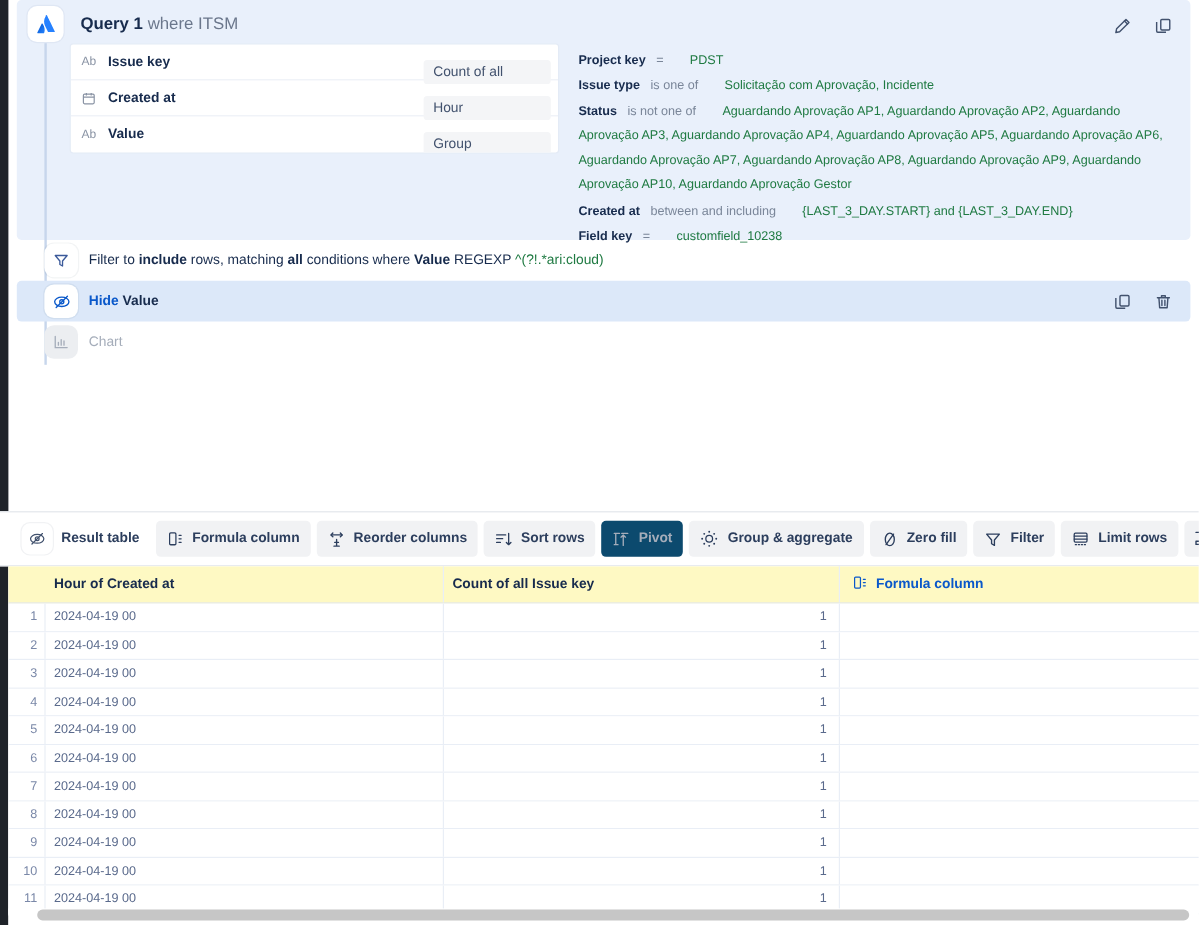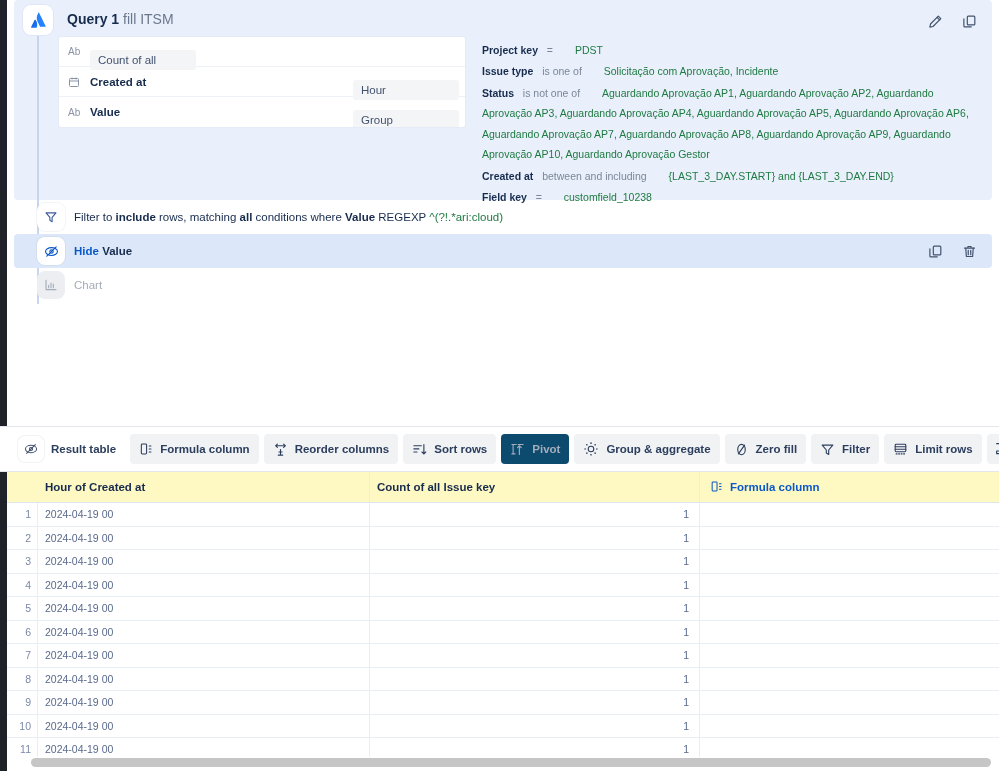--- a/index.html
+++ b/index.html
@@ -180,21 +180,21 @@
               <stop offset="0" stop-color="#0052cc"></stop>
                 <stop offset="1" stop-color="#2684ff"></stop>
             </linearGradient>
           </defs>
           <path d="M10.4 14.8c-.5-.6-1.4-.5-1.7.3L2.1 28.3c-.3.6.2 1.3.9 1.3h9c.3 0 .6-.2.8-.5 1.9-4 .7-10-2.4-14.3z" fill="url(#ag)"></path>
           <path d="M15.2 2.9c-3.3 5.2-3.1 11 -.9 15.4l4.4 8.8c.2.3.5.5.9.5h9c.7 0 1.2-.7.9-1.3 0 0-12.1-24.3-12.4-24.9-.3-.6-1.2-.6-1.9.5z" fill="#2681ff"></path>
         </svg>
       </div>
       <div class="query-title">
         <span>Query 1</span>
-        <span class="from">fill</span>
+        <span class="from">where</span>
         <span class="from">ITSM</span>
       </div>
       <div class="card-actions">
         <button class="icon-btn">
           <svg width="15" height="15" viewBox="0 0 24 24" fill="none" stroke="#42526e" stroke-width="1.9" stroke-linecap="round" stroke-linejoin="round">
             <path d="M16.5 3.5l4 4L8 20l-5 1 1-5z"></path>
               <path d="M14.5 5.5l4 4"></path>
           </svg>
         </button>
         <button class="icon-btn">
@@ -202,20 +202,21 @@
             <rect x="8.5" y="3.5" width="12" height="14" rx="1.5"></rect>
             <path d="M15.5 20.5h-11a1.5 1.5 0 01-1.5-1.5V7"></path>
           </svg>
         </button>
       </div>
     </div>
 
     <div class="fields">
       <div class="field-row">
         <span class="field-type">Ab</span>
+        <span class="field-name">Issue key</span>
         <span class="field-val">Count of all</span>
       </div>
       <div class="field-row">
         <span class="field-type">
           <svg width="12" height="12" viewBox="0 0 24 24" fill="none" stroke="#8993a4" stroke-width="2">
             <rect x="3" y="5" width="18" height="16" rx="2"></rect>
               <path d="M3 10h18M8 3v4M16 3v4"></path>
           </svg>
         </span>
         <span class="field-name">Created at</span>

